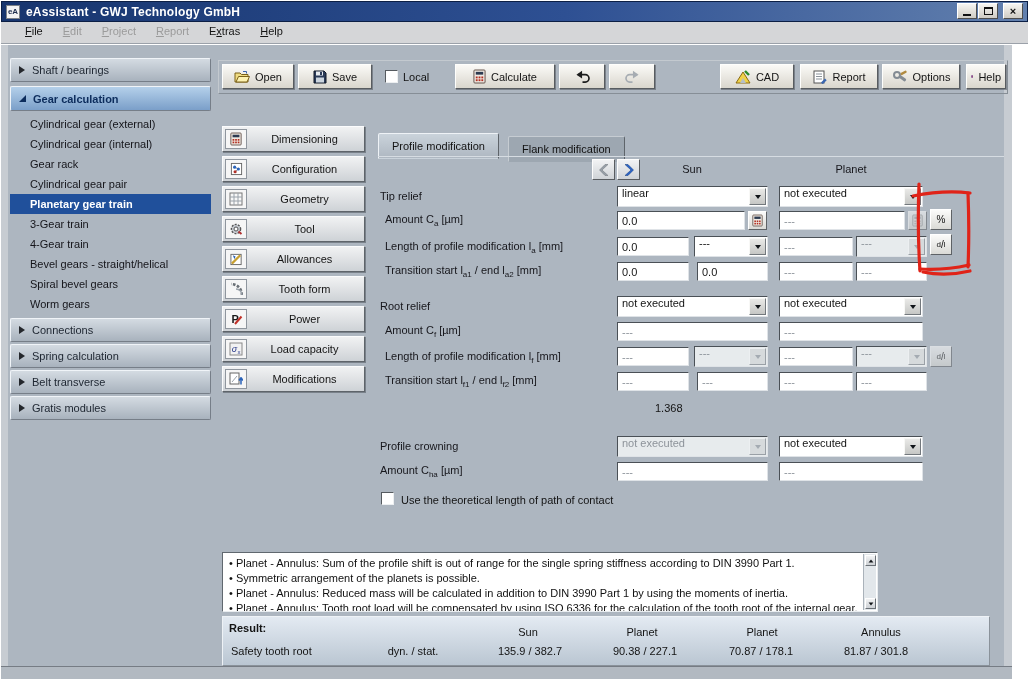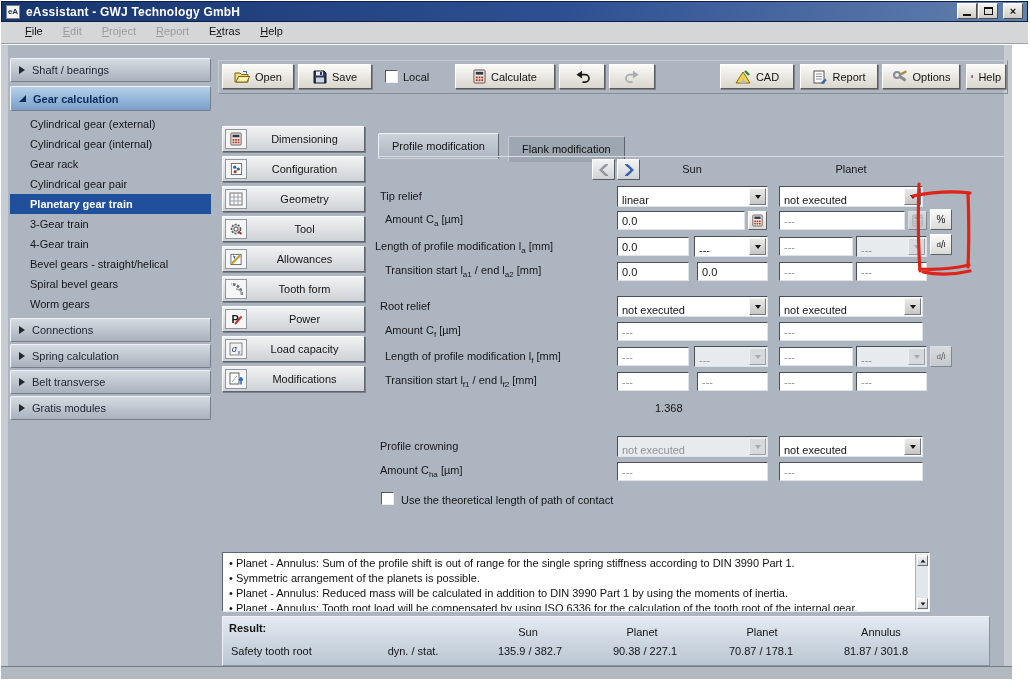--- a/index.html
+++ b/index.html
@@ -70,39 +70,39 @@
   .navbtn { position:absolute; top:159px; width:23px; height:21px;
     background:linear-gradient(#f2f3f4,#cfd3d7); border:1px solid; border-color:#fdfdfd #585c60 #585c60 #fdfdfd;
     display:flex; align-items:center; justify-content:center; }
 
   .colhdr { position:absolute; top:163px; transform:translateX(-50%); color:#17171c; }
 
   
   .flbl { position:absolute; left:380px; height:21px; line-height:21px; white-space:nowrap; color:#17171c; }
   .sb { font-size:8px; vertical-align:-3px; }
   .dd { position:absolute; height:21px; background:#fff; border:1px solid; border-color:#4a5056 #dfe3e7 #dfe3e7 #4a5056;
-    display:flex; align-items:flex-end; padding-left:4px; }
+    display:flex; align-items:flex-start; padding-left:4px; }
   .dd .arr { position:absolute; right:1px; top:1px; bottom:1px; width:17px;
     background:linear-gradient(#e9e9e7,#c6c7c5); border:1px solid; border-color:#f8f8f6 #73787d #73787d #f8f8f6;
     display:flex; align-items:center; justify-content:center; }
   .tri { width:0; height:0; border-left:3.5px solid transparent; border-right:3.5px solid transparent; border-top:4.5px solid #101418; }
   .dd.dis { background:#e7ebed; color:#8d939a; }
   .dd.dis .arr { background:#d6dadc; border-color:#eceff1 #9aa0a6 #9aa0a6 #eceff1; }
   .dd.dis .tri { border-top-color:#a4abb2; }
   .inp { position:absolute; height:19px; background:#fff; border:1px solid; border-color:#4a5056 #dfe3e7 #dfe3e7 #4a5056;
     display:flex; align-items:center; padding:0 4px; }
   .inp.mut { color:#8d939a; }
   .sq { position:absolute; background:linear-gradient(#fbfbfa,#dadad6); border:1px solid; border-color:#ffffff #5e6266 #5e6266 #ffffff;
     display:flex; align-items:center; justify-content:center; font-size:10px; color:#111; }
   .sq.dis { opacity:.55; }
   .dsup { font-size:8px; vertical-align:4px; }
   .dsub { font-size:8px; vertical-align:-3px; }
 
   
-  .msgbox { left:222px; top:552px; width:708px; height:60px; background:#fff;
+  .msgbox { left:222px; top:552px; width:656px; height:60px; background:#fff;
     border:1px solid; border-color:#60686f #e9edf0 #e9edf0 #60686f; overflow:hidden; padding:3px 20px 0 6px; }
   .msgline { line-height:15px; white-space:nowrap; color:#101010; }
   .msgsb { position:absolute; right:1px; top:1px; bottom:1px; width:13px; background:#e2e7eb; border-left:1px solid #aab2ba; }
   .msgsb .sbtn { width:11px; height:11px; margin:1px; background:linear-gradient(#f2f3f4,#cdd1d5);
     border:1px solid; border-color:#fff #6a7076 #6a7076 #fff; display:flex; align-items:center; justify-content:center; }
   .msgsb .tri { transform:scale(.8); }
   .msgsb .tri.up { border-top:none; border-bottom:4.5px solid #101418; }
 
   .result { left:222px; top:616px; width:768px; height:50px;
     background:linear-gradient(#e3eaf2,#bac6d2); border:1px solid; border-color:#eef2f6 #8a929a #8a929a #eef2f6; }
@@ -419,21 +419,21 @@
           <rect x="3" y="11" width="2" height="2"></rect>
           <rect x="6" y="11" width="2" height="2"></rect>
           <rect x="9" y="11" width="2" height="2"></rect>
         </g>
       </svg>
     </div>
   <div class="sq" style="left:930px;top:209px;width:22px;height:21px">
       <span>%</span>
     </div>
 
-  <div class="flbl" style="top:236px;left:375px"><span>Length of profile modification l</span><span class="sb">a</span><span> [mm]</span></div>
+  <div class="flbl" style="top:236px;left:385px"><span>Length of profile modification l</span><span class="sb">a</span><span> [mm]</span></div>
   <div class="inp" style="left:617px;top:237px;width:72px">0.0</div>
   <div class="dd" style="left:694px;top:236px;width:74px">
       <span>---</span>
       <span class="arr">
         <i class="tri"></i>
       </span>
     </div>
   <div class="inp mut" style="left:779px;top:237px;width:74px">---</div>
   <div class="dd dis" style="left:856px;top:236px;width:71px">
       <span>---</span>

